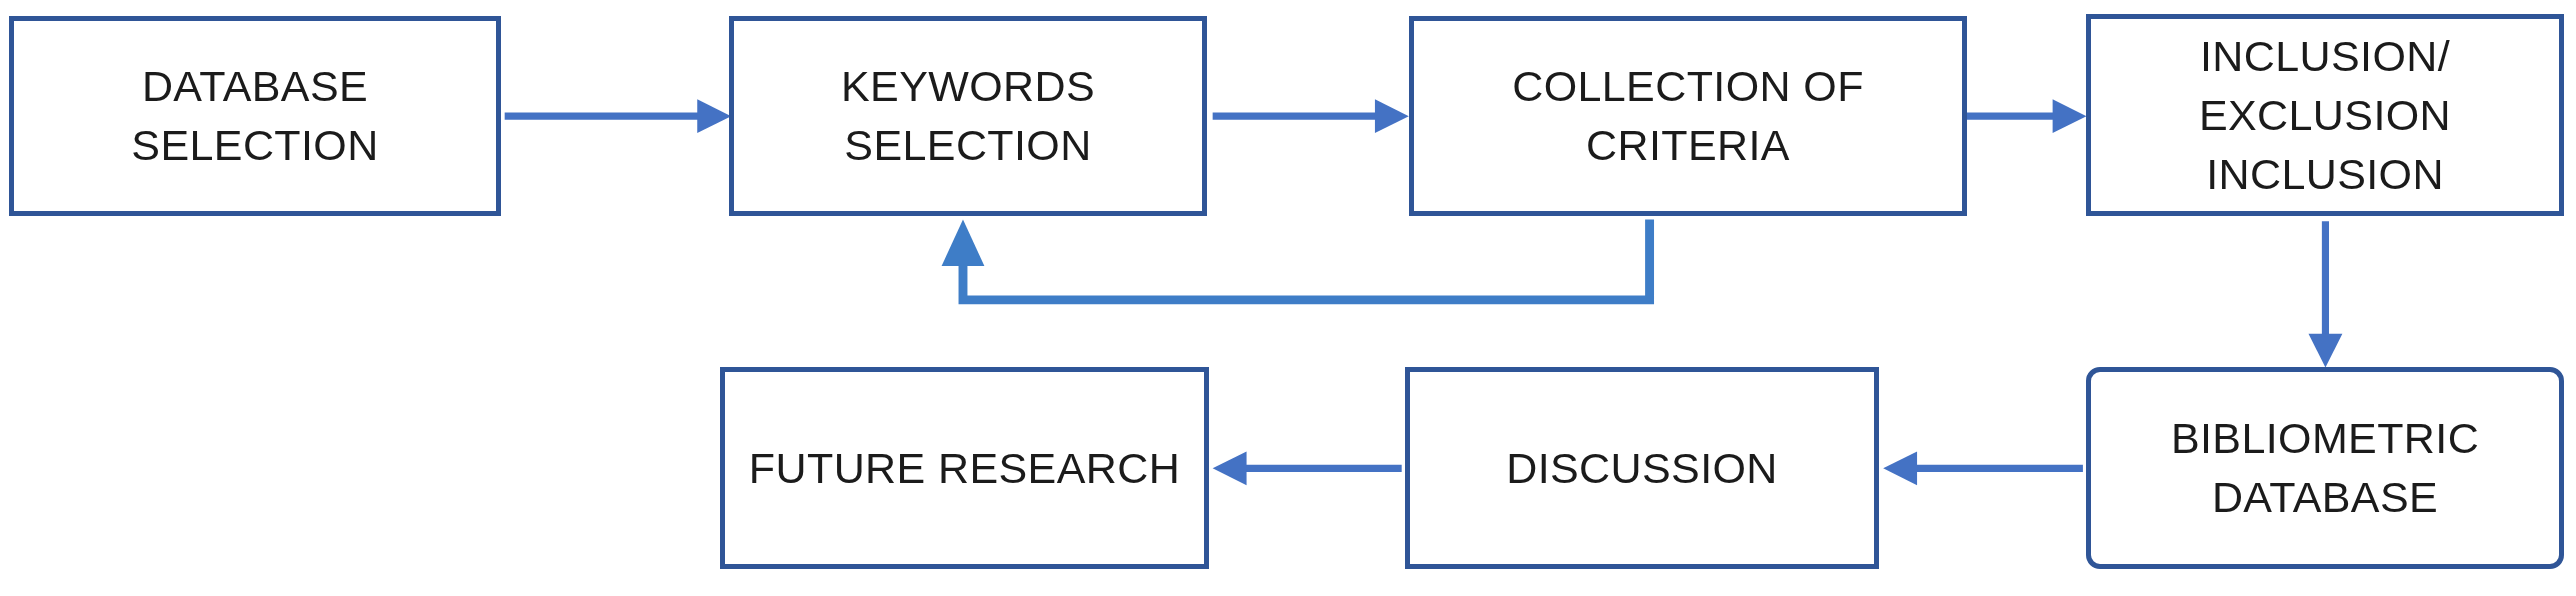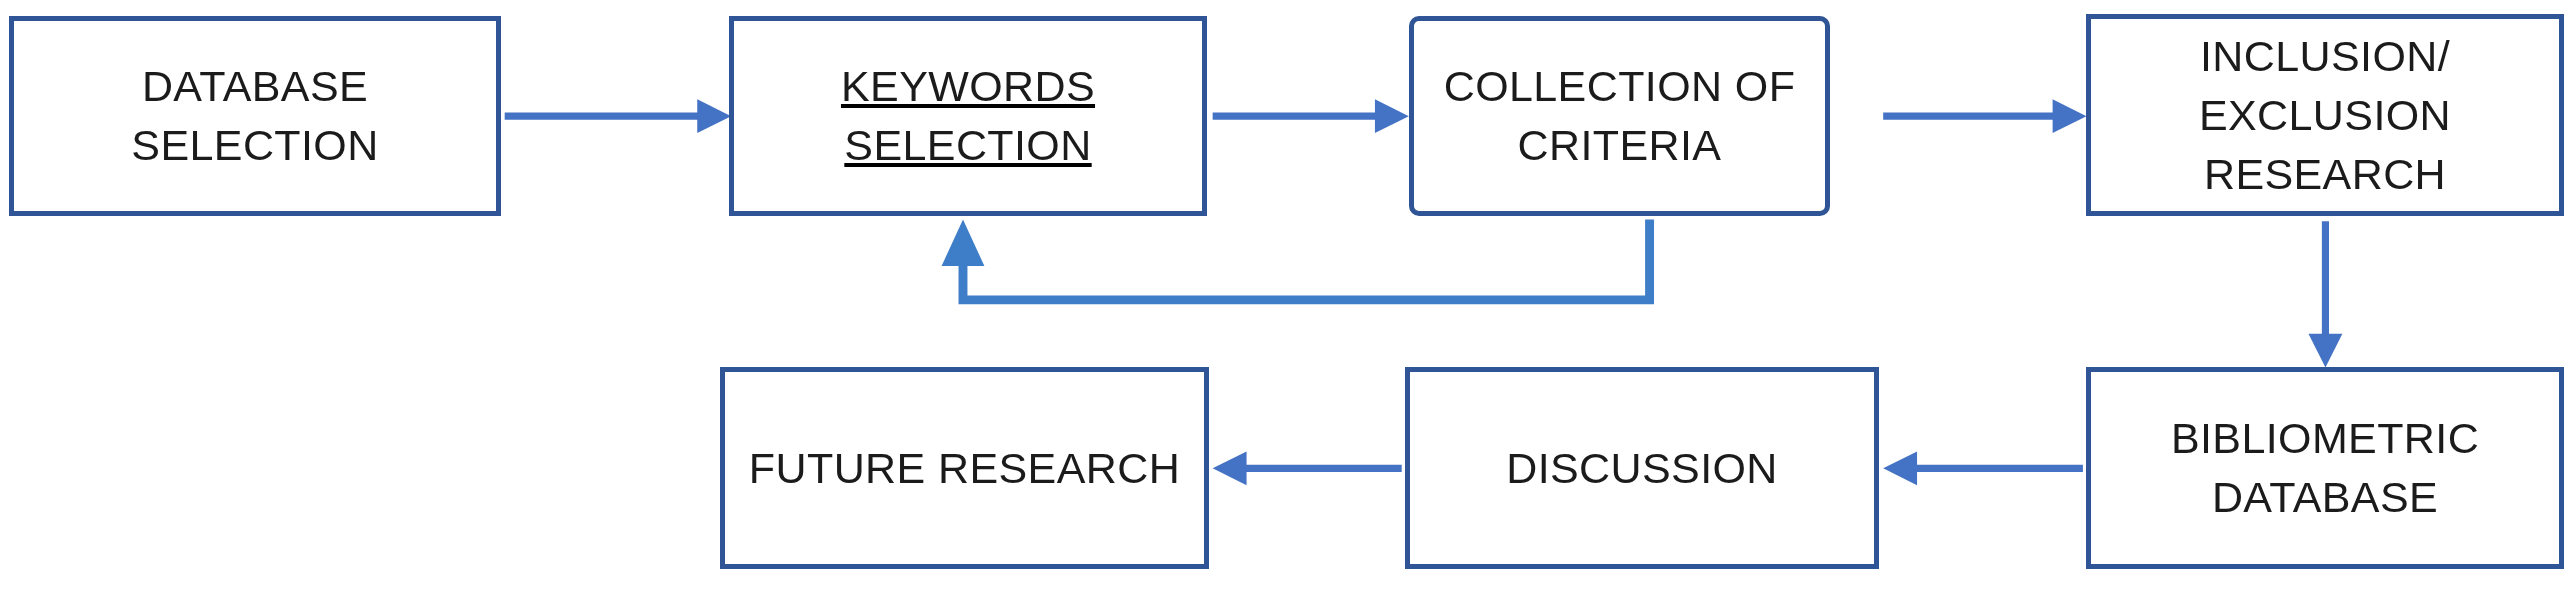--- a/index.html
+++ b/index.html
@@ -96,43 +96,43 @@
     </g>
   </svg>
 
   <div class="node" style="left:9px; top:16px; width:492px; height:200px;">
     <div class="label">
       <span class="line">DATABASE</span>
       <span class="line">SELECTION</span>
     </div>
   </div>
 
-  <div class="node" style="left:729px; top:16px; width:478px; height:200px;text-decoration:underline;">
+  <div class="node" style="left:729px; top:16px; width:478px; height:200px;">
     <div class="label">
       <span class="line">KEYWORDS</span>
       <span class="line">SELECTION</span>
     </div>
   </div>
 
-  <div class="node" style="left:1409px; top:16px; width:421px; height:200px;border-radius:10px;">
+  <div class="node" style="left:1409px; top:16px; width:558px; height:200px;">
     <div class="label">
       <span class="line">COLLECTION OF</span>
       <span class="line">CRITERIA</span>
     </div>
   </div>
 
   <div class="node" style="left:2086px; top:14.3px; width:478px; height:202px;">
     <div class="label">
       <span class="line">INCLUSION/</span>
       <span class="line">EXCLUSION</span>
-      <span class="line">RESEARCH</span>
+      <span class="line">INCLUSION</span>
     </div>
   </div>
 
-  <div class="node" style="left:2086px; top:367px; width:478px; height:202px;">
+  <div class="node" style="left:2086px; top:367px; width:478px; height:202px;border-radius:14px;">
     <div class="label">
       <span class="line">BIBLIOMETRIC</span>
       <span class="line">DATABASE</span>
     </div>
   </div>
 
   <div class="node" style="left:1405px; top:367px; width:474px; height:202px;text-align:right;">
     <div class="label">
       <span class="line">DISCUSSION</span>
     </div>

